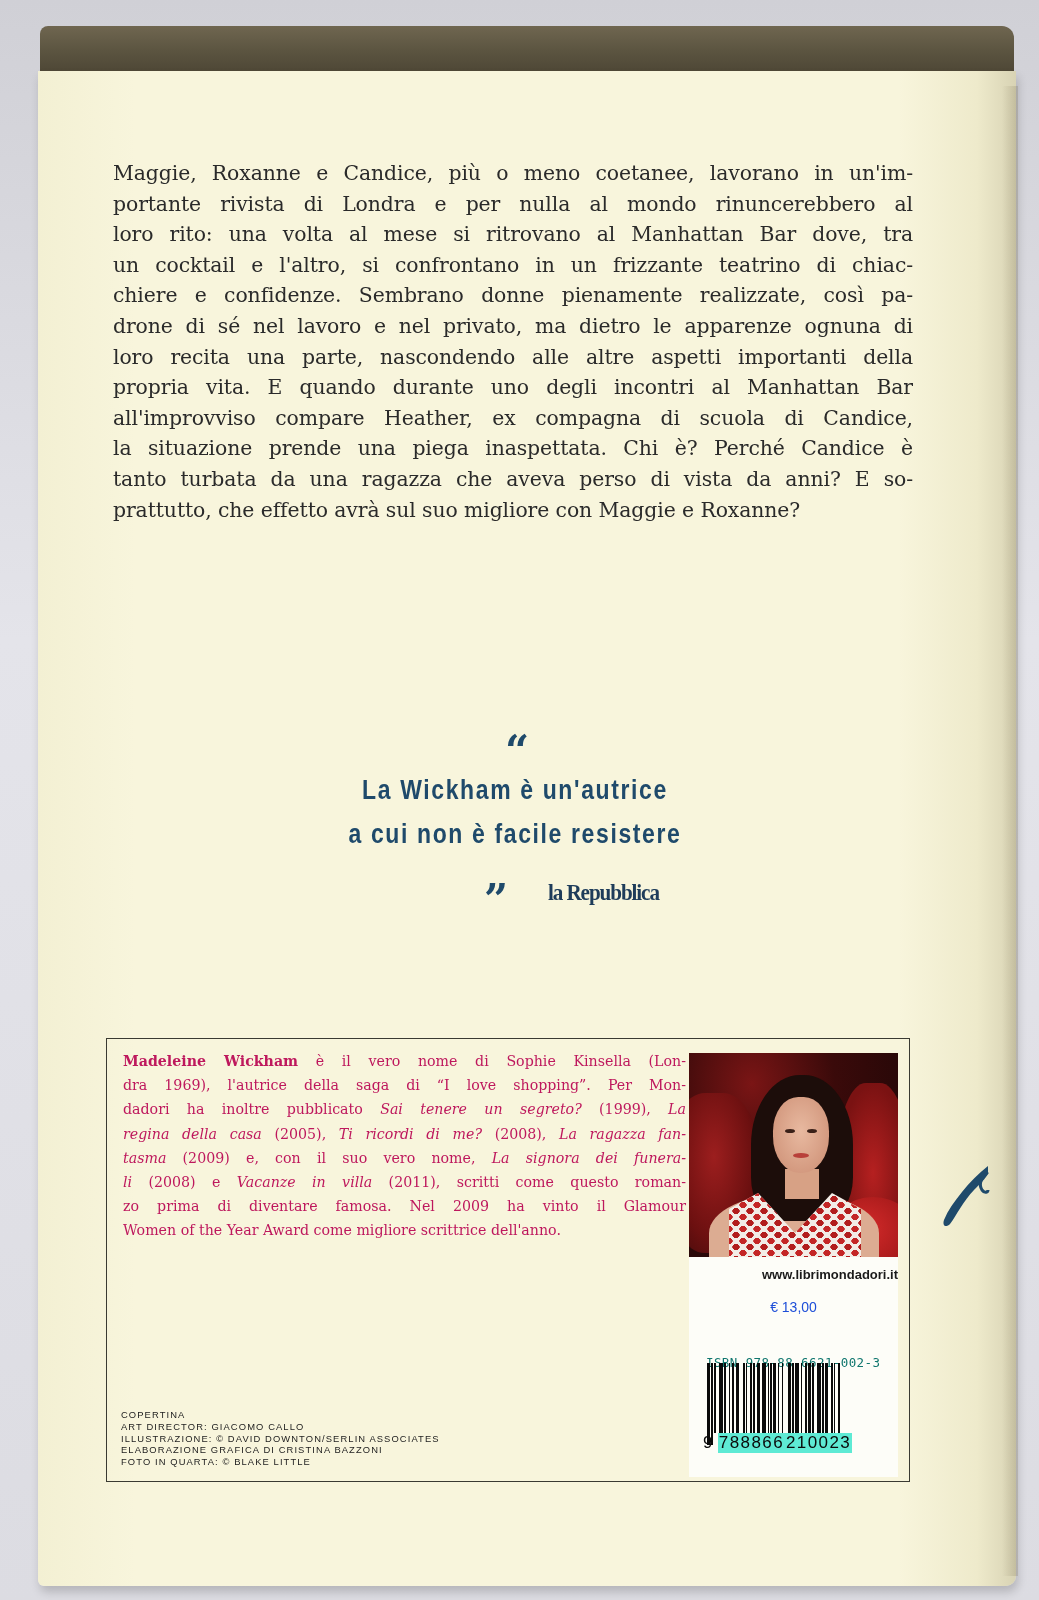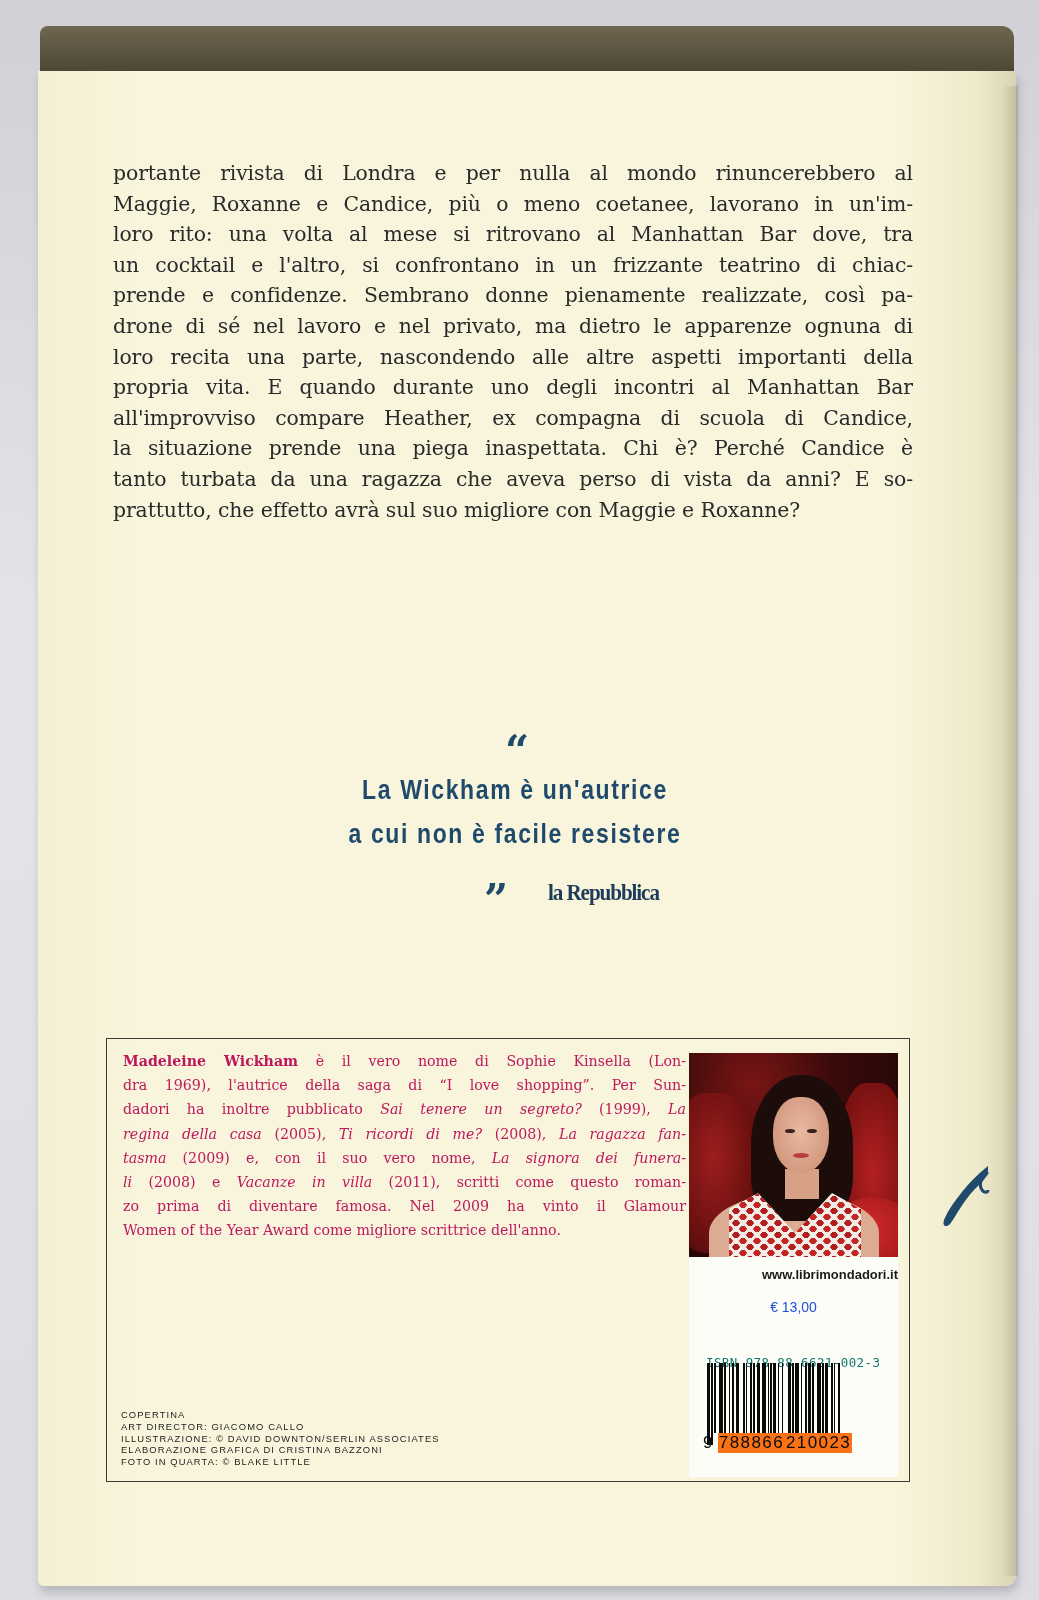--- a/index.html
+++ b/index.html
@@ -222,44 +222,44 @@
     .barcode span.gap { background: transparent; }
     .barcode span.guard { height: 82px; }
     .bar-digits {
       position: absolute; left: 14px; top: 176px;
       font-family: "Liberation Sans", sans-serif;
       font-size: 17px; color: #0a0a0a;
       letter-spacing: 1.4px;
       display: flex; gap: 0;
     }
     .bar-digits .lead { margin-right: 4px; }
-    .bar-digits .grp { background: #f97316; padding: 0 1px; }
+    .bar-digits .grp { background: #5eead4; padding: 0 1px; }
     .bar-digits .grp2 { margin-left: 0; }
 
     .swirl {
       position: absolute;
       left: 930px; top: 1160px;
       width: 60px; height: 70px;
     }
   </style>
 </head>
 <body>
 
 <div class="book">
   <div class="book-top-edge"></div>
   <div class="cover"></div>
   <div class="spine-shade"></div>
 </div>
 
 <div class="blurb">
+  <span class="line">Maggie, Roxanne e Candice, più o meno coetanee, lavorano in un'im-</span>
   <span class="line">portante rivista di Londra e per nulla al mondo rinuncerebbero al</span>
-  <span class="line">Maggie, Roxanne e Candice, più o meno coetanee, lavorano in un'im-</span>
   <span class="line">loro rito: una volta al mese si ritrovano al Manhattan Bar dove, tra</span>
   <span class="line">un cocktail e l'altro, si confrontano in un frizzante teatrino di chiac-</span>
-  <span class="line">prende e confidenze. Sembrano donne pienamente realizzate, così pa-</span>
+  <span class="line">chiere e confidenze. Sembrano donne pienamente realizzate, così pa-</span>
   <span class="line">drone di sé nel lavoro e nel privato, ma dietro le apparenze ognuna di</span>
   <span class="line">loro recita una parte, nascondendo alle altre aspetti importanti della</span>
   <span class="line">propria vita. E quando durante uno degli incontri al Manhattan Bar</span>
   <span class="line">all'improvviso compare Heather, ex compagna di scuola di Candice,</span>
   <span class="line">la situazione prende una piega inaspettata. Chi è? Perché Candice è</span>
   <span class="line">tanto turbata da una ragazza che aveva perso di vista da anni? E so-</span>
   <span class="line last">prattutto, che effetto avrà sul suo migliore con Maggie e Roxanne?</span>
 </div>
 
 <div class="quote">
@@ -268,21 +268,21 @@
   <div class="quote-text">a cui non è facile resistere</div>
 </div>
 <div class="quote-foot">
   <span class="quote-close">”</span>
   <span class="source">la Repubblica</span>
 </div>
 
 <div class="info-box">
   <div class="bio" id="bio">
       <span class="line"><b>Madeleine Wickham</b><span> è il vero nome di Sophie Kinsella (Lon-</span></span>
-      <span class="line"><span>dra 1969), l'autrice della saga di “I love shopping”. Per Sun-</span></span>
+      <span class="line"><span>dra 1969), l'autrice della saga di “I love shopping”. Per Mon-</span></span>
       <span class="line"><span>dadori ha inoltre pubblicato </span><i>Sai tenere un segreto?</i><span> (1999), </span><i>La</i></span>
       <span class="line"><i>regina della casa</i><span> (2005), </span><i>Ti ricordi di me?</i><span> (2008), </span><i>La ragazza fan-</i></span>
       <span class="line"><i>tasma</i><span> (2009) e, con il suo vero nome, </span><i>La signora dei funera-</i></span>
       <span class="line"><i>li</i><span> (2008) e </span><i>Vacanze in villa</i><span> (2011), scritti come questo roman-</span></span>
       <span class="line"><span>zo prima di diventare famosa. Nel 2009 ha vinto il Glamour</span></span>
       <span class="line last"><span>Women of the Year Award come migliore scrittrice dell'anno.</span></span>
     </div>
 
   <div class="credits">
     <div>COPERTINA</div>

